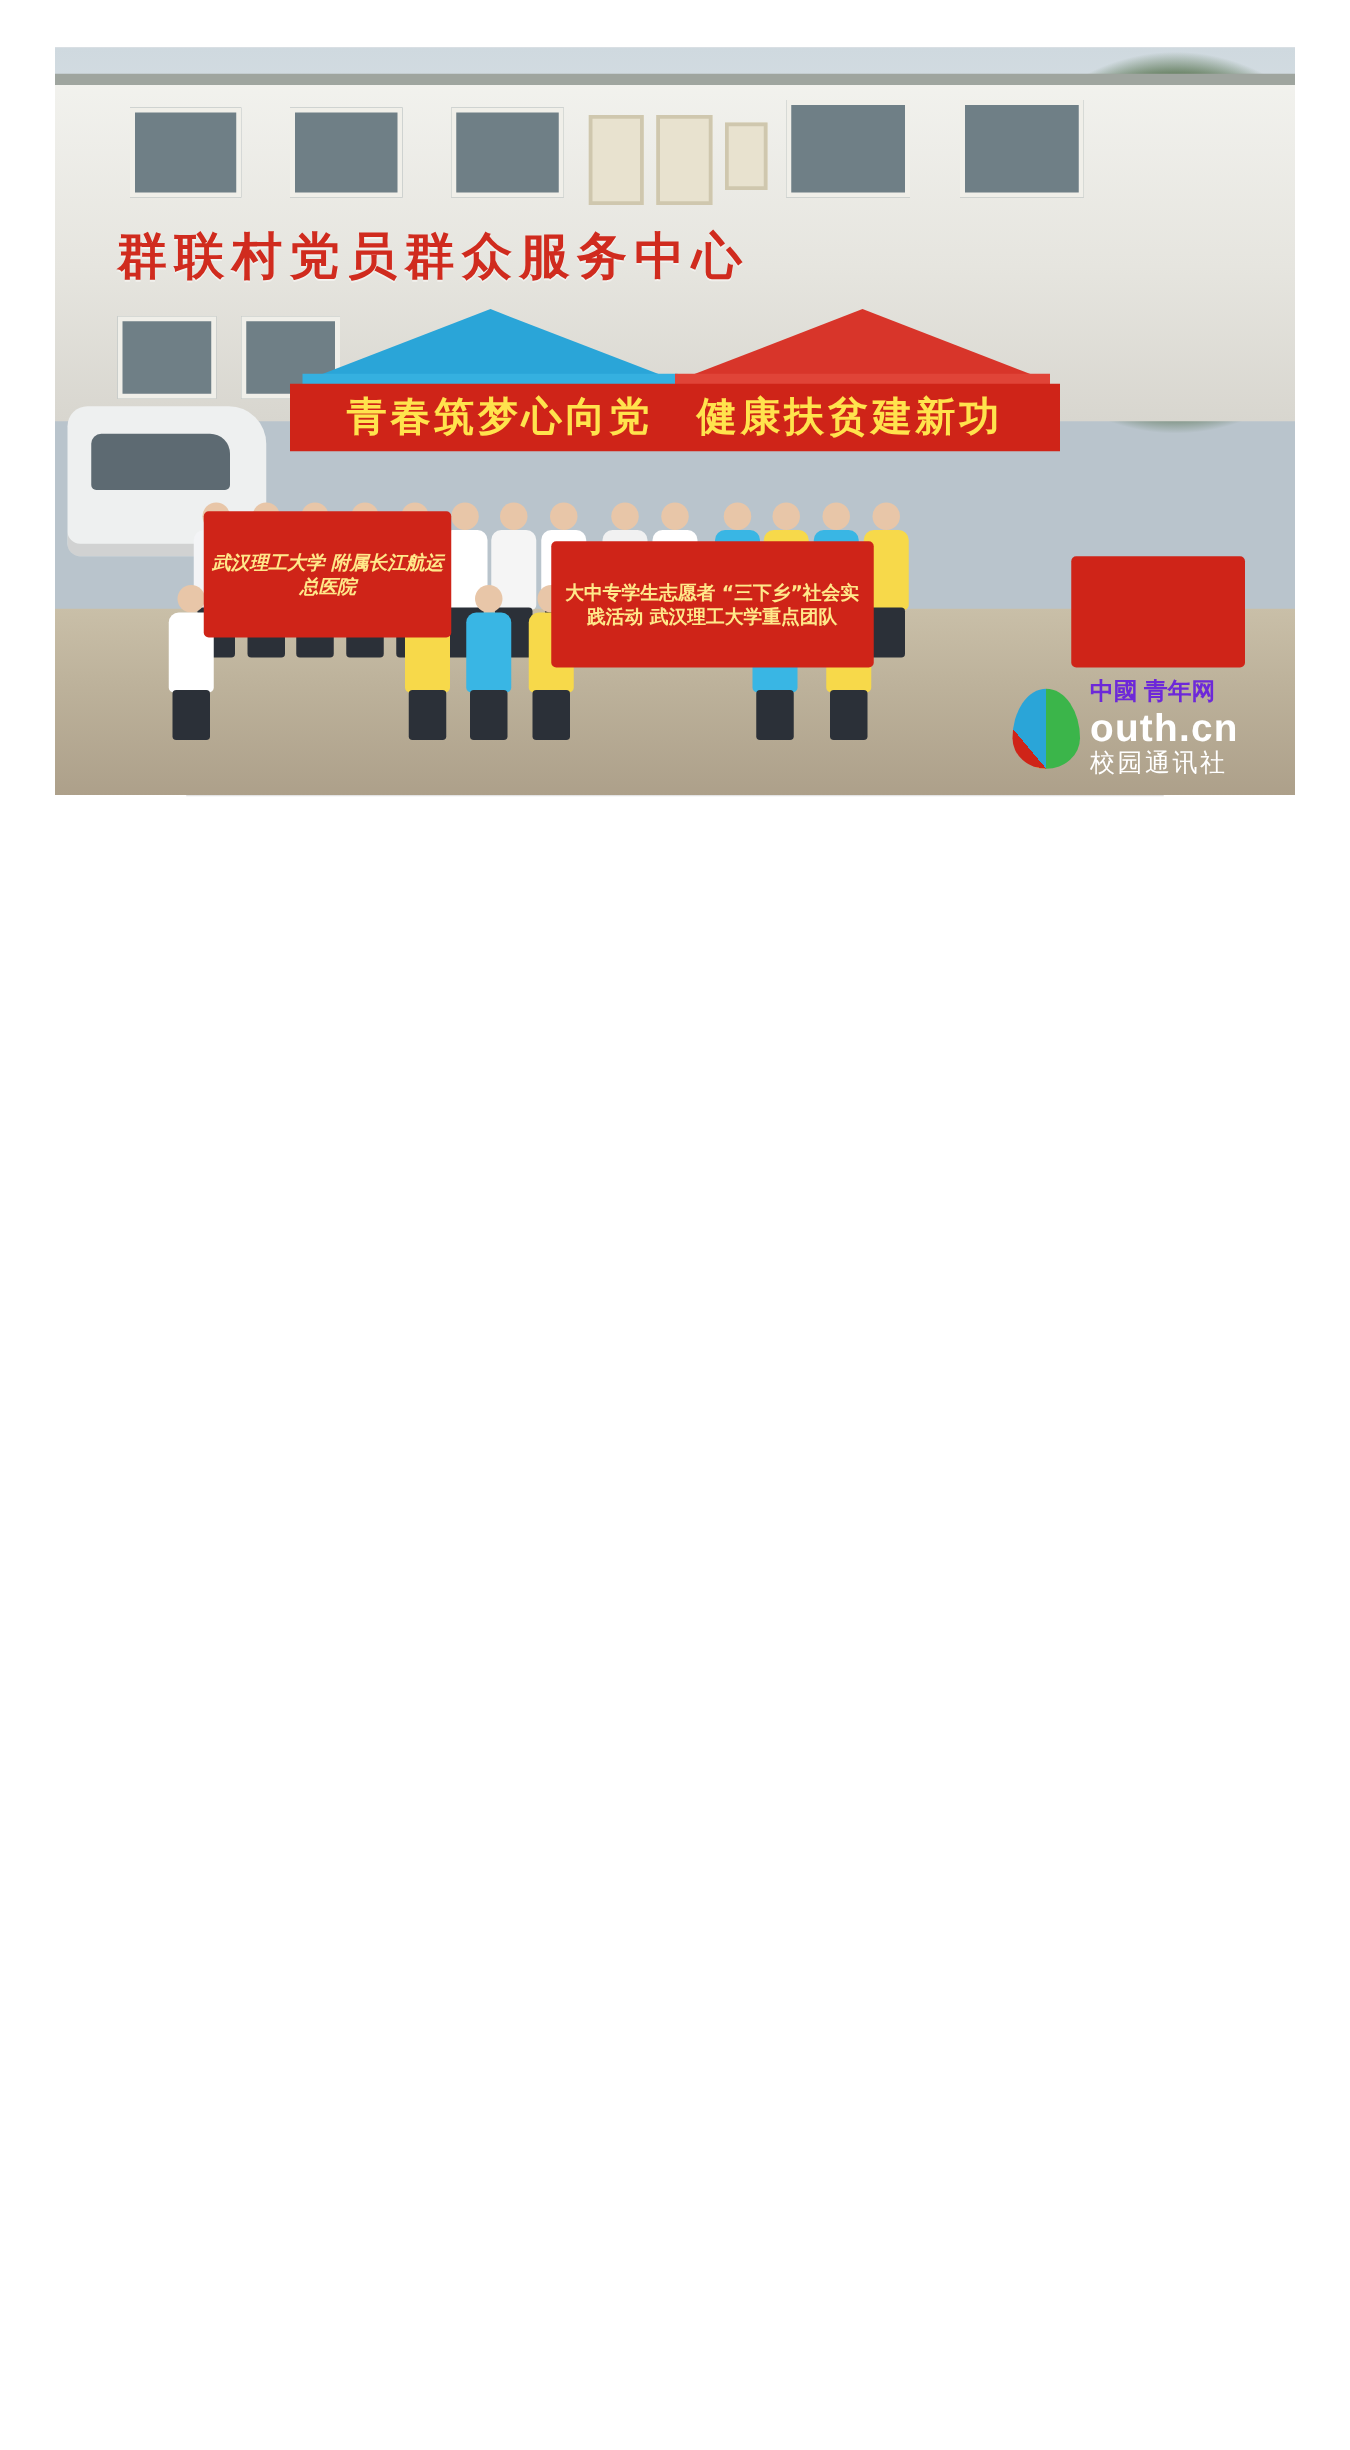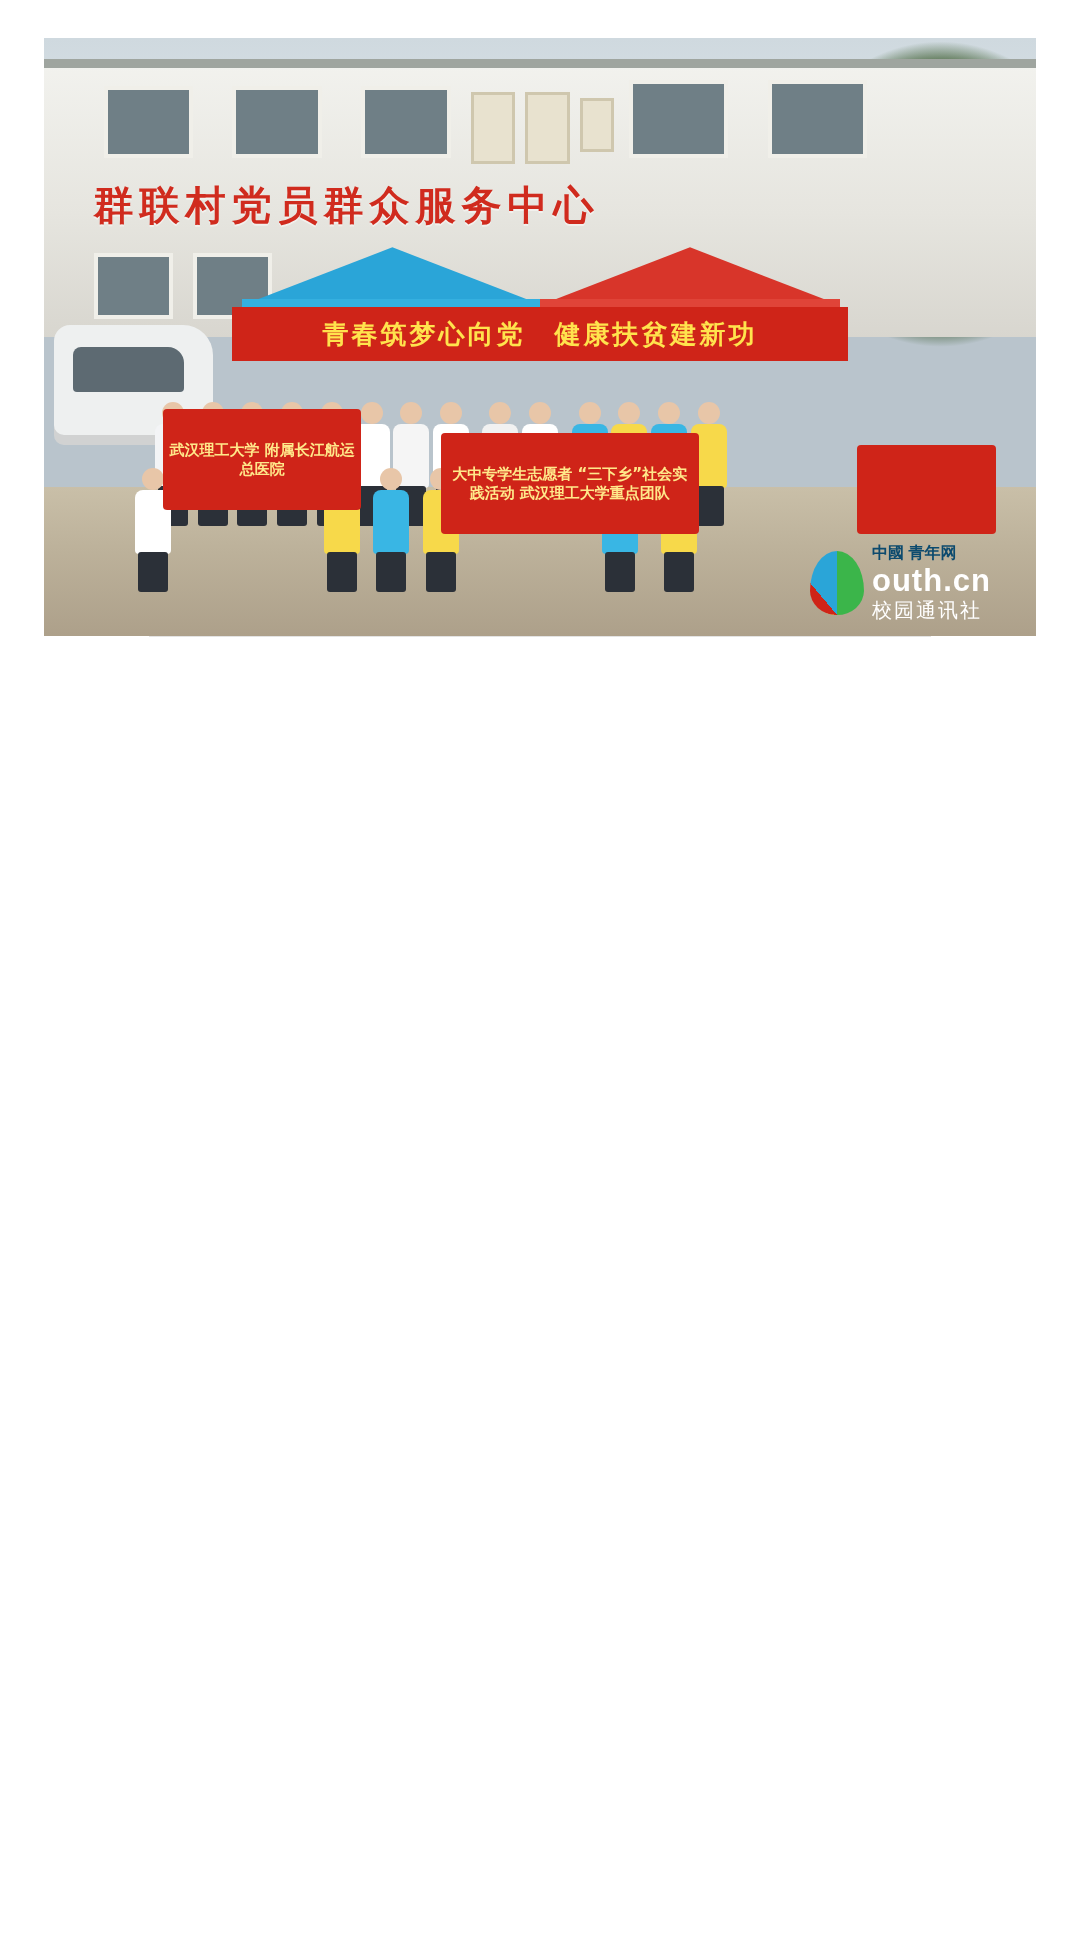--- a/index.html
+++ b/index.html
@@ -109,21 +109,21 @@
     position: absolute;
     left: 19%;
     top: 45%;
     width: 62%;
     height: 9%;
     background: #cf2418;
     color: #ffe34d;
     display: flex;
     align-items: center;
     justify-content: center;
-    font-size: 26px;
+    font-size: 32px;
     font-weight: bold;
     letter-spacing: 3px;
     white-space: nowrap;
     font-family: Liberation Mono, monospace;
   }
   
   .person {
     position: absolute;
     bottom: 19%;
     width: 40px;
@@ -200,21 +200,21 @@
     background:
       conic-gradient(from 200deg at 50% 100%,
         #f0c419 0deg, #f0c419 40deg,
         #e8601c 40deg, #e8601c 80deg,
         #cf2418 80deg, #cf2418 120deg,
         #2aa5d8 120deg, #2aa5d8 160deg,
         #3bb54a 160deg, #3bb54a 200deg);
       border-radius: 50% 50% 50% 50% / 62% 62% 38% 38%;
   }
   .ph-watermark .wtext { color: #ffffff; line-height: 1.15; }
-  .ph-watermark .w1 { font-size: 16px; font-weight: bold; color:#0c4a6e; }
+  .ph-watermark .w1 { font-size: 19px; font-weight: bold; color:#6d28d9; }
   .ph-watermark .w2 { font-size: 31px; font-weight: bold; letter-spacing: 1px; }
   .ph-watermark .w3 { font-size: 20px; letter-spacing: 2px; }
 
   
   .caption {
     width: 992px;
     box-sizing: border-box;
     text-align: center;
     padding: 80px 20px 42px 20px;
     font-size: 33px;
@@ -382,21 +382,21 @@
           <div class="head"></div>
           <div class="body" style="background:#39b6e4;"></div>
           <div class="legs"></div>
         </div>
       <div class="person" style="left:62%; bottom:8%;">
           <div class="head"></div>
           <div class="body" style="background:#f7d94a;"></div>
           <div class="legs"></div>
         </div>
 
-      <div class="handbanner" style="left:12%; top:62%; width:20%; height:17%;">武汉理工大学
+      <div class="handbanner" style="left:12%; top:62%; width:20%; height:17%;font-style:italic;">武汉理工大学
 附属长江航运总医院</div>
       <div class="handbanner" style="left:40%; top:66%; width:26%; height:17%;">大中专学生志愿者
 “三下乡”社会实践活动
 武汉理工大学重点团队</div>
       <div class="handbanner" style="left:82%; top:68%; width:14%; height:15%; font-size:20px;"></div>
 
       <div class="ph-watermark">
         <div class="leaf"></div>
         <div class="wtext">
           <div class="w1">中國 青年网</div>

